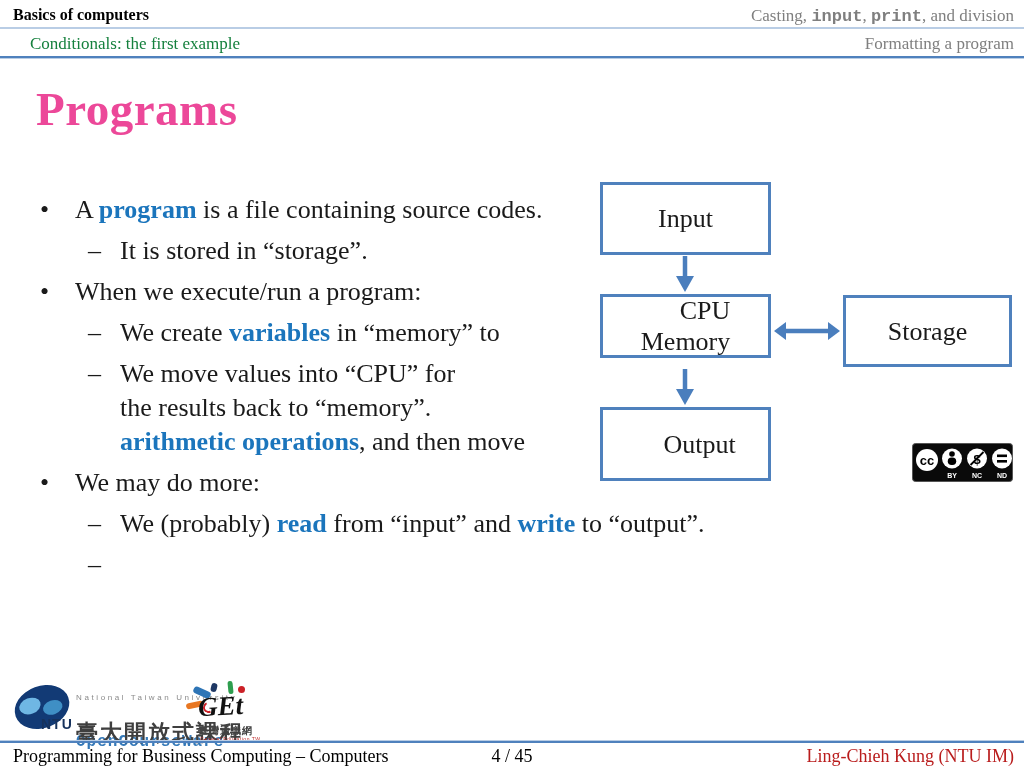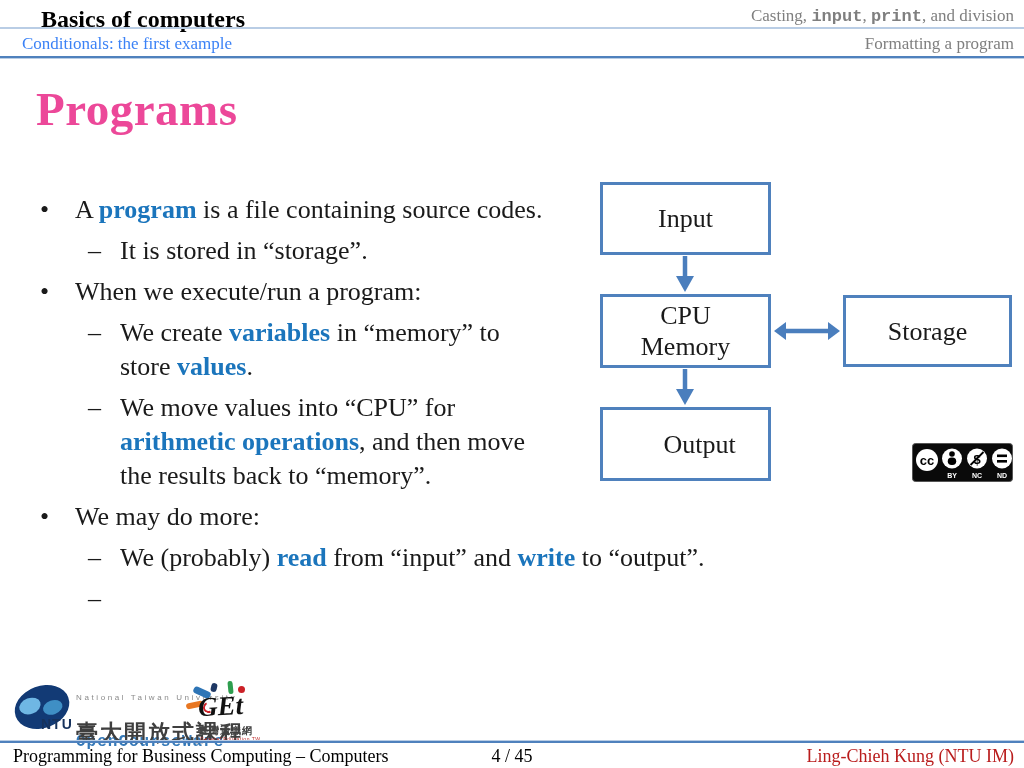--- a/index.html
+++ b/index.html
@@ -4,23 +4,23 @@
 <style>
   * { margin:0; padding:0; box-sizing:border-box; }
   html,body { width:1024px; height:768px; }
   body {
     position:relative; width:1024px; height:768px; background:#ffffff; overflow:hidden;
     font-family:"Liberation Serif", serif; color:#1a1a1a;
   }
   .abs { position:absolute; }
 
   
-  .hdr-row1-left  { left:13px; top:6px; font-size:24px; font-weight:bold; color:#000;margin-left:28px; }
+  .hdr-row1-left  { left:13px; top:6px; font-size:16px; font-weight:bold; color:#000; }
   .hdr-row1-right { right:10px; top:6px; font-size:17px; color:#7f7f7f; }
-  .hdr-row2-left  { left:22px; top:34px; font-size:17px; color:#3b82f6; }
+  .hdr-row2-left  { left:30px; top:34px; font-size:17px; color:#15803d; }
   .hdr-row2-right { right:10px; top:34px; font-size:17px; color:#7f7f7f; }
   .rule1 { left:0; top:27px; width:1024px; height:2px; background:#4f81bd; border-bottom:2px solid #b9cde5; }
   .rule2 { left:0; top:56px; width:1024px; height:3px; background:#4f81bd; border-bottom:1px solid #b9cde5; }
   .mono { font-family:"Liberation Mono", monospace; font-weight:bold; }
 
   
   .slide-title { left:36px; top:82px; font-size:47px; font-weight:bold; color:#ec4899; letter-spacing:0.5px; }
 
   
   .bullets { left:40px; top:186px; width:780px; font-size:26px; line-height:34px; }
@@ -30,21 +30,21 @@
   .brow.lvl2 { padding-left:80px; }
   .brow .marker { position:absolute; left:0; top:0; }
   .brow.lvl2 .marker { left:48px; }
   .em { color:#1b75bc; font-weight:bold;text-align:right; }
 
   
   .dbox { position:absolute; border:3px solid #4f81bd; background:#fff;
           display:flex; align-items:center; justify-content:center;
           font-size:26px; color:#1a1a1a; text-align:center; line-height:31px; }
   .box-input   { left:600px; top:182px; width:171px; height:73px; }
-  .box-cpu     { left:600px; top:294px; width:171px; height:74px; }
+  .box-cpu     { left:600px; top:294px; width:171px; height:64px;text-align:right; }
   .box-storage { left:843px; top:295px; width:169px; height:72px; }
   .box-output  { left:600px; top:407px; width:171px; height:74px;padding-left:28px; }
 
   
   .cc-badge { left:912px; top:443px; width:101px; height:39px; }
 
   
   .globe { left:14px; top:686px; width:56px; height:42px; border-radius:50%;
            background:#123a75; transform:rotate(-20deg); overflow:hidden; }
   .globe .blob1 { position:absolute; left:6px; top:8px; width:22px; height:16px;
@@ -92,24 +92,23 @@
 <div class="abs hdr-row2-right">Formatting a program</div>
 <div class="abs rule2"></div>
 
 <div class="abs slide-title">Programs</div>
 
 <div class="abs bullets" id="bullets-container">
     <div class="brow lvl1"><span class="marker">•</span><span><span>A </span><span class="em">program</span><span> is a file containing source codes.</span></span></div>
     <div class="brow lvl2"><span class="marker">–</span><span><span>It is stored in “storage”.</span></span></div>
     <div class="brow lvl1"><span class="marker">•</span><span><span>When we execute/run a program:</span></span></div>
     <div class="brow lvl2"><span class="marker">–</span><span><span>We create </span><span class="em">variables</span><span> in “memory” to</span></span></div>
-    <div class="brow lvl2 cont"><span><span>store </span><span class="em">values</span><span>.</span></span></div>
     <div class="brow lvl2"><span class="marker">–</span><span><span>We move values into “CPU” for</span></span></div>
+    <div class="brow lvl2 cont"><span><span>the results back to “memory”.</span></span></div>
     <div class="brow lvl2 cont"><span><span class="em">arithmetic operations</span><span>, and then move</span></span></div>
-    <div class="brow lvl2 cont"><span><span>the results back to “memory”.</span></span></div>
     <div class="brow lvl1"><span class="marker">•</span><span><span>We may do more:</span></span></div>
     <div class="brow lvl2"><span class="marker">–</span><span><span>We (probably) </span><span class="em">read</span><span> from “input” and </span><span class="em">write</span><span> to “output”.</span></span></div>
     <div class="brow lvl2"><span class="marker">–</span></div>
   </div>
 
 <div class="dbox box-input">
   <span>Input</span>
 </div>
 <div class="dbox box-cpu">
   <span>

